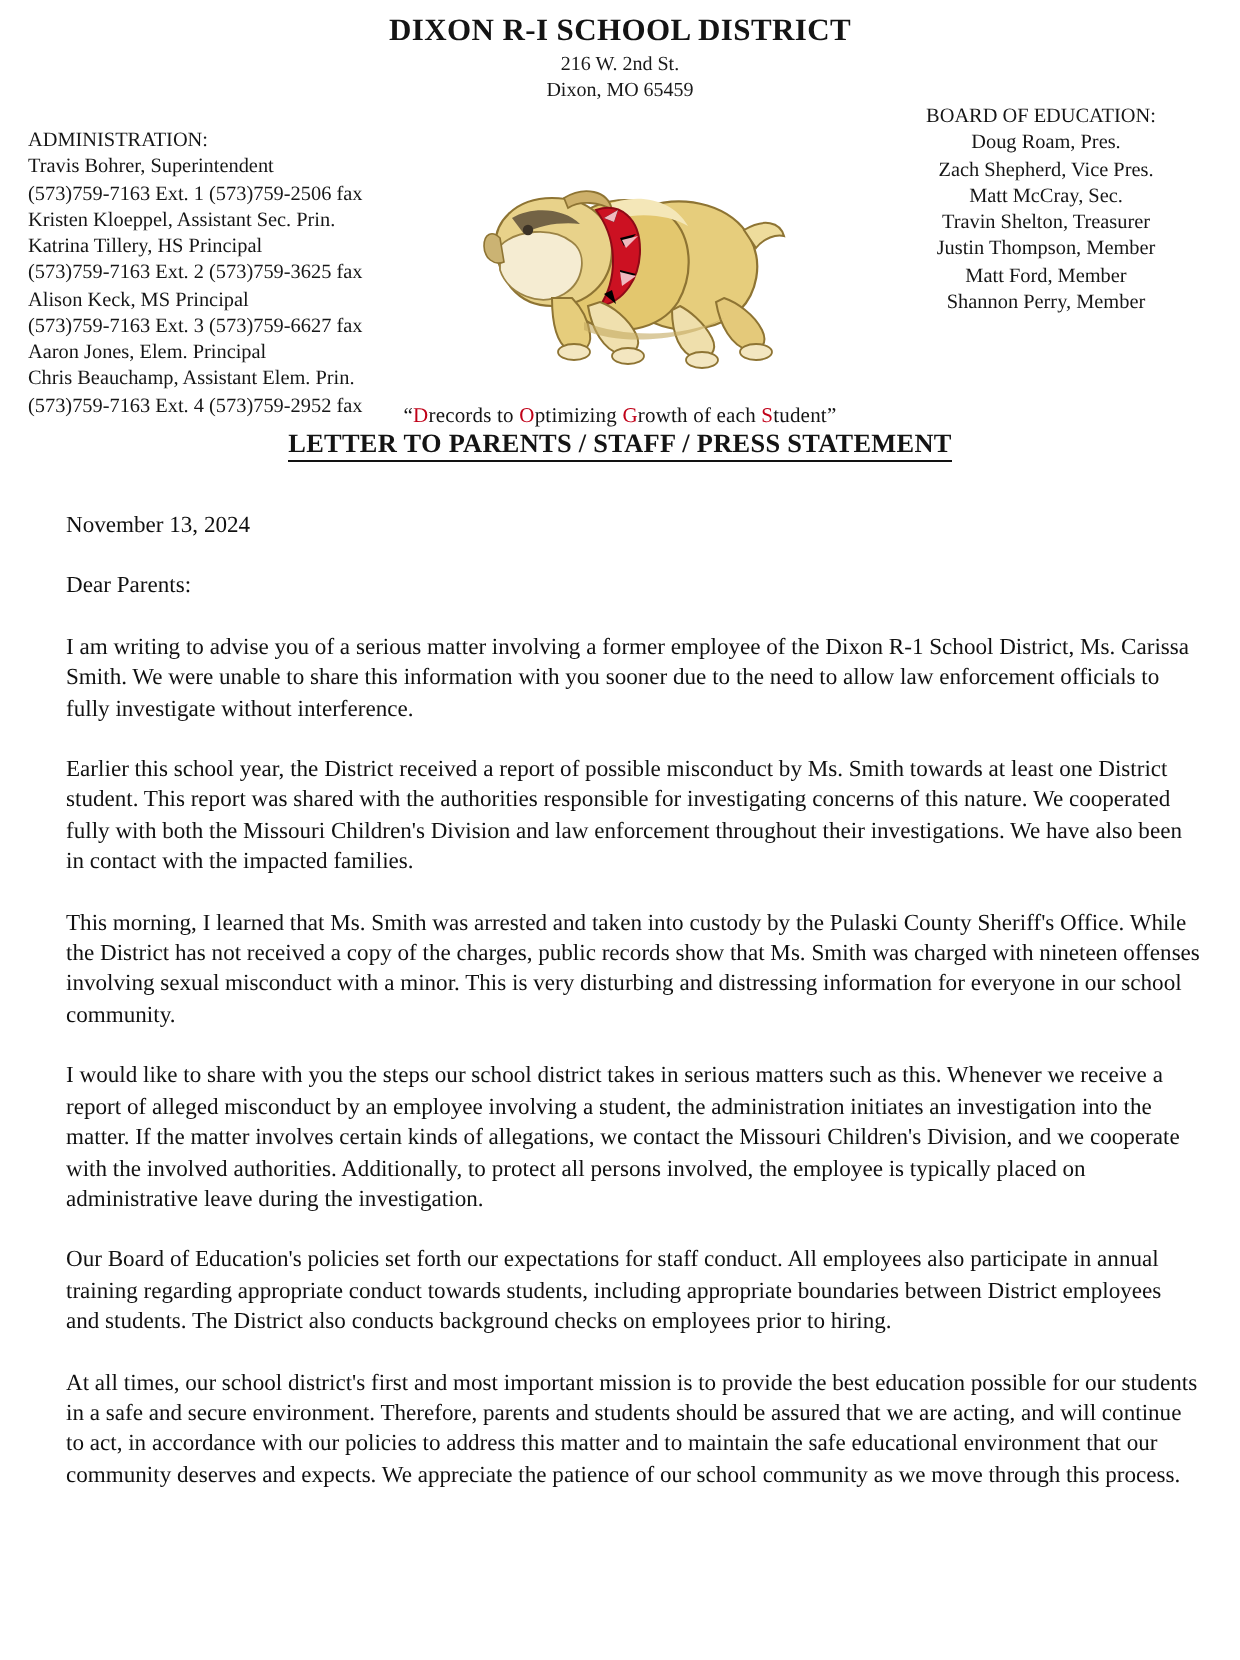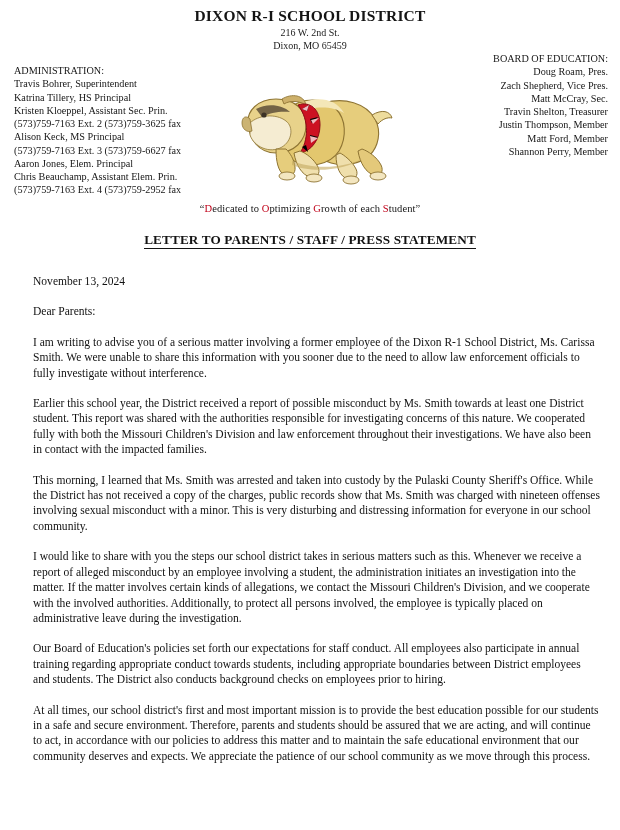--- a/index.html
+++ b/index.html
@@ -52,21 +52,21 @@
   .admin-line { display: block; white-space: nowrap; }
 
   .board-col {
     position: absolute;
     right: 12px;
     top: 45px;
     width: 175px;
     font-size: 10.2px;
     line-height: 1.30;
     color: #161616;
-    text-align: right;
+    text-align: center;
   }
   .board-head { display: block; }
   .board-line { display: block; padding-left: 5px; white-space: nowrap; }
 
   
   .mascot-wrap {
     position: absolute;
     left: 232px;
     top: 68px;
     width: 165px;
@@ -80,21 +80,20 @@
     font-size: 10.5px;
     margin-top: 6px;
     letter-spacing: 0.1px;
   }
   .tagline .hl { color: #c00118; }
 
   .doc-heading {
     text-align: center;
     font-size: 13.2px;
     font-weight: bold;
-    margin-top: 18px;
     letter-spacing: 0.15px;
   }
   .doc-heading span {
     border-bottom: 1.6px solid #121212;
     padding-bottom: 1px;
   }
 
   
   .body-area {
     margin: 0;
@@ -121,22 +120,23 @@
   <div class="district-title">DIXON R-I SCHOOL DISTRICT</div>
 
   <div class="address-block">
     <span class="address-line">216 W. 2nd St.</span>
     <span class="address-line">Dixon, MO  65459</span>
   </div>
 
   <div class="admin-col">
     <span class="admin-head">ADMINISTRATION:</span>
     <span class="admin-line">Travis Bohrer, Superintendent</span>
+    <span class="admin-line">(573)759-7163 Ext. 1  (573)759-2506 fax</span>
+    <span class="admin-line">Kristen Kloeppel, Assistant Sec. Prin.</span>
     <span class="admin-line">Katrina Tillery, HS Principal</span>
-    <span class="admin-line">Kristen Kloeppel, Assistant Sec. Prin.</span>
     <span class="admin-line">(573)759-7163 Ext. 2  (573)759-3625 fax</span>
     <span class="admin-line">Alison Keck, MS Principal</span>
     <span class="admin-line">(573)759-7163 Ext. 3  (573)759-6627 fax</span>
     <span class="admin-line">Aaron Jones, Elem. Principal</span>
     <span class="admin-line">Chris Beauchamp, Assistant Elem. Prin.</span>
     <span class="admin-line">(573)759-7163 Ext. 4  (573)759-2952 fax</span>
   </div>
 
   <div class="board-col">
     <span class="board-head">BOARD OF EDUCATION:</span>
@@ -190,21 +190,21 @@
       <ellipse cx="82" cy="103" rx="8" ry="4" fill="#f3e6c0" stroke="#8e7433" stroke-width="0.9"></ellipse>
       <ellipse cx="119" cy="105" rx="8" ry="4" fill="#f3e6c0" stroke="#8e7433" stroke-width="0.9"></ellipse>
       <ellipse cx="146" cy="101" rx="8" ry="4" fill="#f3e6c0" stroke="#8e7433" stroke-width="0.9"></ellipse>
 
       <path d="M60 86 C80 94 110 94 130 84 C112 96 78 98 60 90 Z" fill="#c3a95f" opacity="0.6"></path>
     </svg>
   </div>
 </div>
 
 <div class="tagline">
-  <span>“</span><span class="hl">D</span><span>edicated to </span><span class="hl">O</span><span>ptimizing </span><span class="hl">G</span><span>rowth of each </span><span class="hl">S</span><span>tudent</span><span>”</span>
+  <span>“</span><span class="hl">D</span><span>records to </span><span class="hl">O</span><span>ptimizing </span><span class="hl">G</span><span>rowth of each </span><span class="hl">S</span><span>tudent</span><span>”</span>
 </div>
 
 <div class="doc-heading">
   <span>LETTER TO PARENTS / STAFF / PRESS STATEMENT</span>
 </div>
 
 <div class="body-area">
   <p class="body-line date-line">November 13, 2024</p>
 
   <p class="body-line salutation">Dear Parents:</p>

